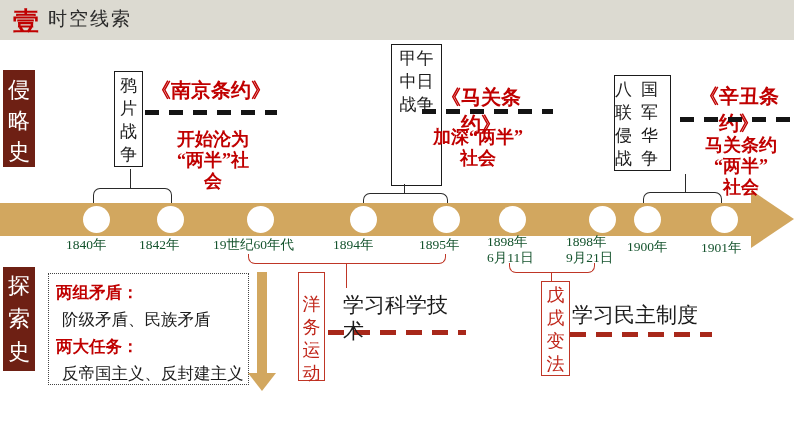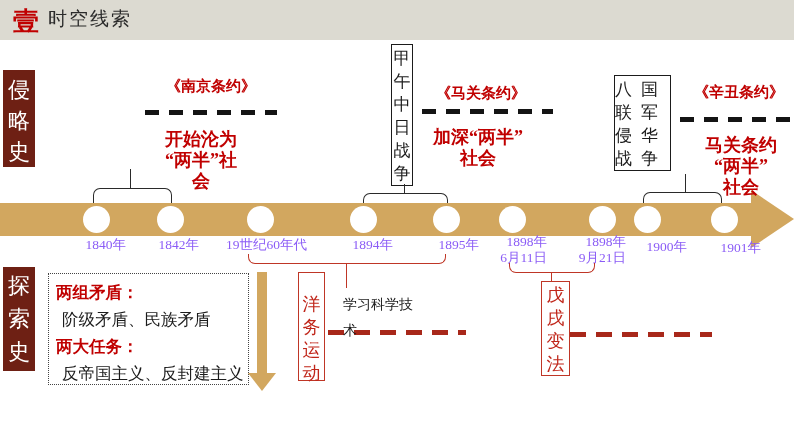--- a/index.html
+++ b/index.html
@@ -17,52 +17,52 @@
               font-size:22px; text-align:center; word-break:break-all; }
   .tab-invasion { top:70px; height:97px; line-height:31px; padding-top:4px; }
   .tab-explore  { top:267px; height:104px; line-height:33px; padding-top:2px; }
 
   
   .band { position:absolute; left:0; top:203px; width:752px; height:33px; background:#d2a75f; }
   .band-head { position:absolute; left:751px; top:190px; width:0; height:0;
                border-left:43px solid #d2a75f; border-top:29px solid transparent; border-bottom:29px solid transparent; }
   .dot { position:absolute; top:206px; width:27px; height:27px; border-radius:50%; background:#ffffff; }
 
-  .date { position:absolute; top:237px; width:60px; text-align:right; font-size:13.5px; color:#8b5cf6;
+  .date { position:absolute; top:237px; width:60px; text-align:left; font-size:13.5px; color:#14532d;
           white-space:pre-line; line-height:16px; }
 
   
   .war-box { position:absolute; background:#fff; border:1.5px solid #1b1b1b; color:#1b1b1b;
              font-size:17px; line-height:23px; text-align:center; word-break:break-all; }
   .box-opium  { left:114px; top:71px;  width:29px; height:96px;  padding-top:2px; }
-  .box-jiawu  { left:391px; top:44px;  width:22px; height:142px; padding-top:2px; }
+  .box-jiawu  { left:391px; top:44px;  width:51px; height:142px; padding-top:2px; }
   .box-allied { left:614px; top:75px;  width:57px; height:96px;  padding-top:2px;
                 text-align:left; letter-spacing:9px; }
 
   
-  .treaty { position:absolute; font-size:15px; font-weight:bold; color:#c00000; text-align:center; }
+  .treaty { position:absolute; font-size:20px; font-weight:bold; color:#c00000; text-align:center; }
   .treaty-nanjing { left:150px; top:77px; width:122px; }
   .treaty-maguan  { left:422px; top:67px; width:118px;margin-top:17px; }
   .treaty-xinchou { left:682px; top:83px; width:114px; }
 
   
   .bdash { position:absolute; height:4.5px;
            background:repeating-linear-gradient(90deg,#141414 0 14px,transparent 14px 24px); }
   .bdash1 { left:145px; top:110px; width:132px; }
   .bdash2 { left:422px; top:109px; width:131px; }
   .bdash3 { left:680px; top:117px; width:111px; }
   .rdash { position:absolute; height:5px;
            background:repeating-linear-gradient(90deg,#a8281a 0 16px,transparent 16px 26px); z-index:3; }
   .rdash1 { left:328px; top:330px; width:138px; }
   .rdash2 { left:570px; top:332px; width:142px; }
 
   
   .impact { position:absolute; color:#c00000; font-size:18px; font-weight:bold; line-height:21px;
             text-align:center; white-space:pre-line; z-index:5; }
-  .impact-begin    { left:143px; top:129px; width:116px; }
+  .impact-begin    { left:155px; top:129px; width:116px; }
   .impact-deepen   { left:419px; top:127px; width:118px; }
   .impact-complete { left:688px; top:135px; width:106px; }
 
   
   .bracket { position:absolute; border:1.5px solid #2a2a2a; border-bottom:none; border-radius:7px 7px 0 0; }
   .brk-opium  { left:93px;  top:188px; width:79px; height:15px; }
   .brk-jiawu  { left:363px; top:193px; width:85px; height:10px; }
   .brk-allied { left:643px; top:192px; width:79px; height:11px; }
   .tickv { position:absolute; width:0; border-left:1.5px solid #2a2a2a; }
   .tick-opium  { left:130px; top:169px; height:20px; }
@@ -77,21 +77,21 @@
   .rtick-a { left:346px; top:263px; height:25px; }
   .rtick-b { left:551px; top:272px; height:10px; }
 
   
   .mov-box { position:absolute; background:#fff; border:1.5px solid #bf3626; color:#c0261a;
              font-size:18px; line-height:23px; text-align:center; word-break:break-all; z-index:4; }
   .box-yangwu { left:298px; top:272px; width:27px; height:109px; padding-top:20px; }
   .box-wuxu   { left:541px; top:281px; width:29px; height:95px; padding-top:2px; }
 
   
-  .lesson { position:absolute; color:#1b1b1b; font-size:14px; line-height:26px; white-space:pre-line; z-index:6; }
+  .lesson { position:absolute; color:#1b1b1b; font-size:21px; line-height:26px; white-space:pre-line; z-index:6; }
   .lesson-science   { left:343px; top:292px; width:120px; }
   .lesson-democracy { left:572px; top:302px; width:150px; }
 
   
   .summary { position:absolute; left:48px; top:273px; width:201px; height:112px;
              border:1.5px dotted #444; padding:5px 0 0 7px; }
   .summary .line { font-size:16.5px; line-height:27px; white-space:nowrap; }
   .summary .red { color:#c00000; font-weight:bold; }
   .summary .blk { color:#1b1b1b;margin-left:6px; }
 
@@ -132,20 +132,21 @@
   <div class="date" style="left:213px;width:94px">19世纪60年代</div>
   <div class="date" style="left:333px">1894年</div>
   <div class="date" style="left:419px">1895年</div>
   <div class="date" style="left:487px;top:234px">1898年
 6月11日</div>
   <div class="date" style="left:566px;top:234px">1898年
 9月21日</div>
   <div class="date" style="left:627px;top:239px">1900年</div>
   <div class="date" style="left:701px;top:240px">1901年</div>
 
+  <div class="war-box box-opium">鸦片战争</div>
   <div class="war-box box-jiawu">甲午中日战争</div>
   <div class="war-box box-allied">八国联军侵华战争</div>
 
   <div class="treaty treaty-nanjing">《南京条约》</div>
   <div class="treaty treaty-maguan">《马关条约》</div>
   <div class="treaty treaty-xinchou">《辛丑条约》</div>
 
   <div class="bdash bdash1"></div>
   <div class="bdash bdash2"></div>
   <div class="bdash bdash3"></div>
@@ -169,20 +170,21 @@
   <div class="brace brace-a"></div>
   <div class="rtick rtick-a"></div>
   <div class="brace brace-b"></div>
   <div class="rtick rtick-b"></div>
 
   <div class="mov-box box-yangwu">洋务运动</div>
   <div class="mov-box box-wuxu">戊戌变法</div>
 
   <div class="lesson lesson-science">学习科学技
 术</div>
+  <div class="lesson lesson-democracy">学习民主制度</div>
 
   <div class="rdash rdash1"></div>
   <div class="rdash rdash2"></div>
 
   <div class="summary">
     <div class="line red">两组矛盾：</div>
     <div class="line blk">阶级矛盾、民族矛盾</div>
     <div class="line red">两大任务：</div>
     <div class="line blk">反帝国主义、反封建主义</div>
   </div>

